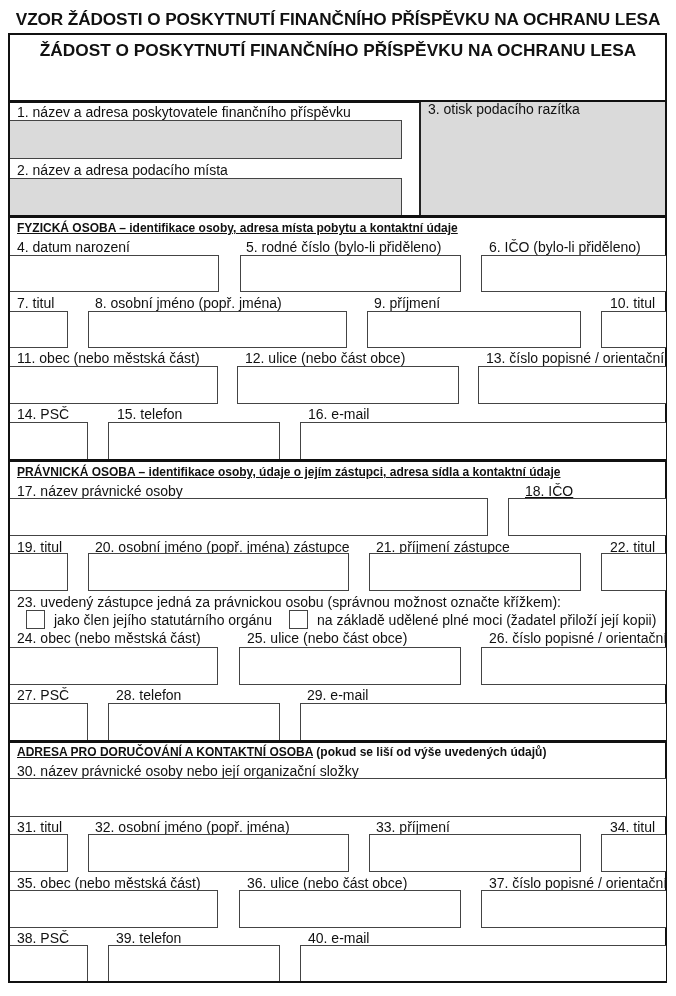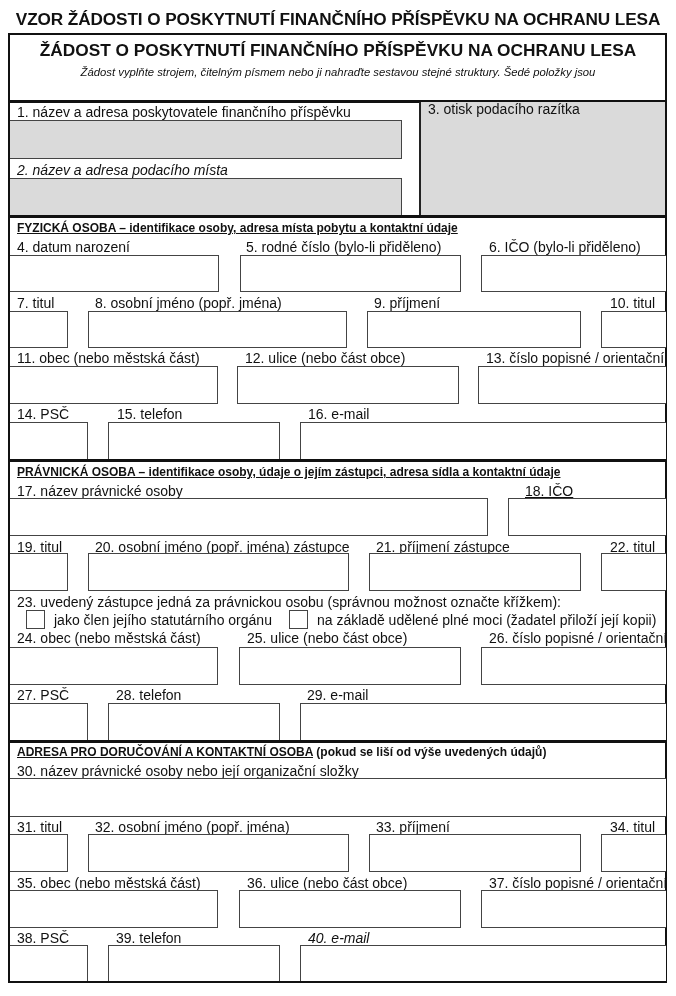--- a/index.html
+++ b/index.html
@@ -24,31 +24,30 @@
 </style>
 </head>
 <body>
 
 <div class="abs doc-title">VZOR ŽÁDOSTI O POSKYTNUTÍ FINANČNÍHO PŘÍSPĚVKU NA OCHRANU LESA</div>
 
 <div class="abs outer"></div>
 
 <div class="abs form-title">ŽÁDOST O POSKYTNUTÍ FINANČNÍHO PŘÍSPĚVKU NA OCHRANU LESA</div>
 <div class="abs instructions">
-  <div>Žádost vyplňte strojem, čitelným písmem nebo ji nahraďte sestavou stejné struktury. Šedé položky jsou</div>
 </div>
 <div class="abs hline-thick" style="left:9px; width:657px; top:100px;"></div>
 
 <div class="abs gray-area" style="left:420px; top:102px; width:245px; height:114px;"></div>
 <div class="abs vline" style="left:419px; top:102px; height:114px; width:1.5px; background:#222;"></div>
 <div class="abs lbl" style="left:428px; top:102px;">3. otisk podacího razítka</div>
 
 <div class="abs lbl" style="left:17px; top:105px;">1. název a adresa poskytovatele finančního příspěvku</div>
 <div class="abs box gray" style="left:10px; top:120px; width:392px; height:39px; border-left:none;"></div>
-<div class="abs lbl" style="left:17px; top:163px;font-style:italic;">2. název a adresa podacího místa</div>
+<div class="abs lbl" style="left:17px; top:163px;">2. název a adresa podacího místa</div>
 <div class="abs box gray" style="left:10px; top:178px; width:392px; height:38px; border-left:none; border-bottom:none;"></div>
 
 <div class="abs hline-thick" style="left:9px; width:657px; top:215px;"></div>
 
 <div class="abs sec" style="left:17px; top:221px;"><u>FYZICKÁ OSOBA – identifikace osoby, adresa místa pobytu a kontaktní údaje</u></div>
 
 <div class="abs lbl" style="left:17px; top:240px;">4. datum narození</div>
 <div class="abs lbl" style="left:246px; top:240px;">5. rodné číslo (bylo-li přiděleno)</div>
 <div class="abs lbl" style="left:489px; top:240px;">6. IČO (bylo-li přiděleno)</div>
 <div class="abs box" style="left:10px; top:255px; width:209px; height:37px; border-left:none;"></div>
@@ -134,16 +133,16 @@
 
 <div class="abs lbl" style="left:17px; top:876px;">35. obec (nebo městská část)</div>
 <div class="abs lbl" style="left:247px; top:876px;">36. ulice (nebo část obce)</div>
 <div class="abs lbl" style="left:489px; top:876px;">37. číslo popisné / orientační</div>
 <div class="abs box" style="left:10px; top:890px; width:208px; height:38px; border-left:none;"></div>
 <div class="abs box" style="left:239px; top:890px; width:222px; height:38px;"></div>
 <div class="abs box open-r" style="left:481px; top:890px; width:185px; height:38px;"></div>
 
 <div class="abs lbl" style="left:17px; top:931px;">38. PSČ</div>
 <div class="abs lbl" style="left:116px; top:931px;">39. telefon</div>
-<div class="abs lbl" style="left:308px; top:931px;font-style:italic;">40. e-mail</div>
+<div class="abs lbl" style="left:308px; top:931px;">40. e-mail</div>
 <div class="abs box open-b" style="left:10px; top:945px; width:78px; height:36px; border-left:none;"></div>
 <div class="abs box open-b" style="left:108px; top:945px; width:172px; height:36px;"></div>
 <div class="abs box open-b open-r" style="left:300px; top:945px; width:366px; height:36px;"></div>
 
 </body></html>

